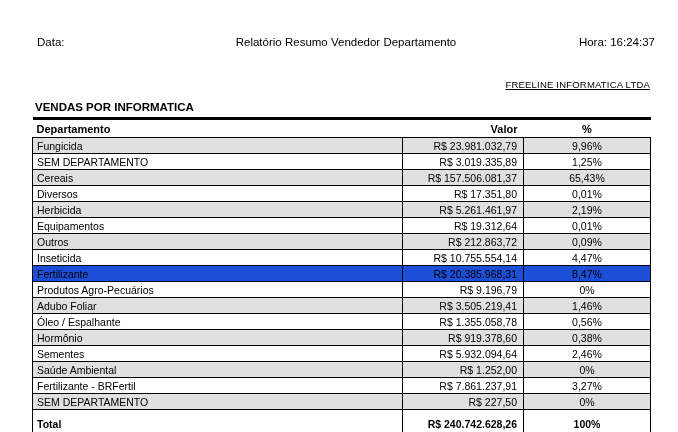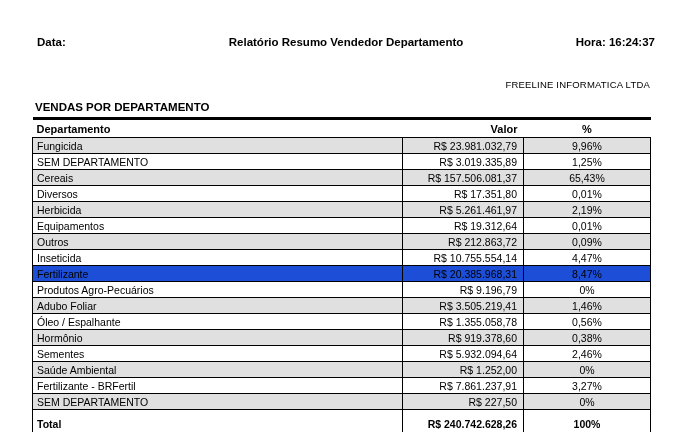--- a/index.html
+++ b/index.html
@@ -20,32 +20,33 @@
   }
   .report-header {
     position: absolute;
     top: 36px;
     left: 37px;
     right: 23px;
     display: grid;
     grid-template-columns: 1fr auto 1fr;
     align-items: baseline;
     font-size: 11.5px;
-    font-weight: bold;
+    font-weight: normal;
   }
   .report-header .left  { text-align: left; }
   .report-header .mid   { text-align: center; }
   .report-header .right { text-align: right; }
   .company-line {
     position: absolute;
     top: 79px;
     right: 28px;
     font-size: 9.5px;
     font-weight: normal;
     letter-spacing: 0.2px;
+    text-decoration: underline;
   }
   .section-title {
     position: absolute;
     top: 101px;
     left: 35px;
     font-size: 11.5px;
     font-weight: bold;
   }
   table.report {
     position: absolute;
@@ -98,21 +99,21 @@
 <div class="page">
 
   <div class="report-header">
     <span class="left">Data:</span>
     <span class="mid">Relatório Resumo Vendedor Departamento</span>
     <span class="right">Hora: 16:24:37</span>
   </div>
 
   <div class="company-line">FREELINE INFORMATICA LTDA</div>
 
-  <div class="section-title">VENDAS POR DEPARTAMENTO</div>
+  <div class="section-title">VENDAS POR INFORMATICA</div>
 
   <table class="report">
     <colgroup>
       <col class="c-dept">
       <col class="c-val">
       <col class="c-pct">
     </colgroup>
     <thead>
       <tr>
         <th class="h-dept">Departamento</th>

